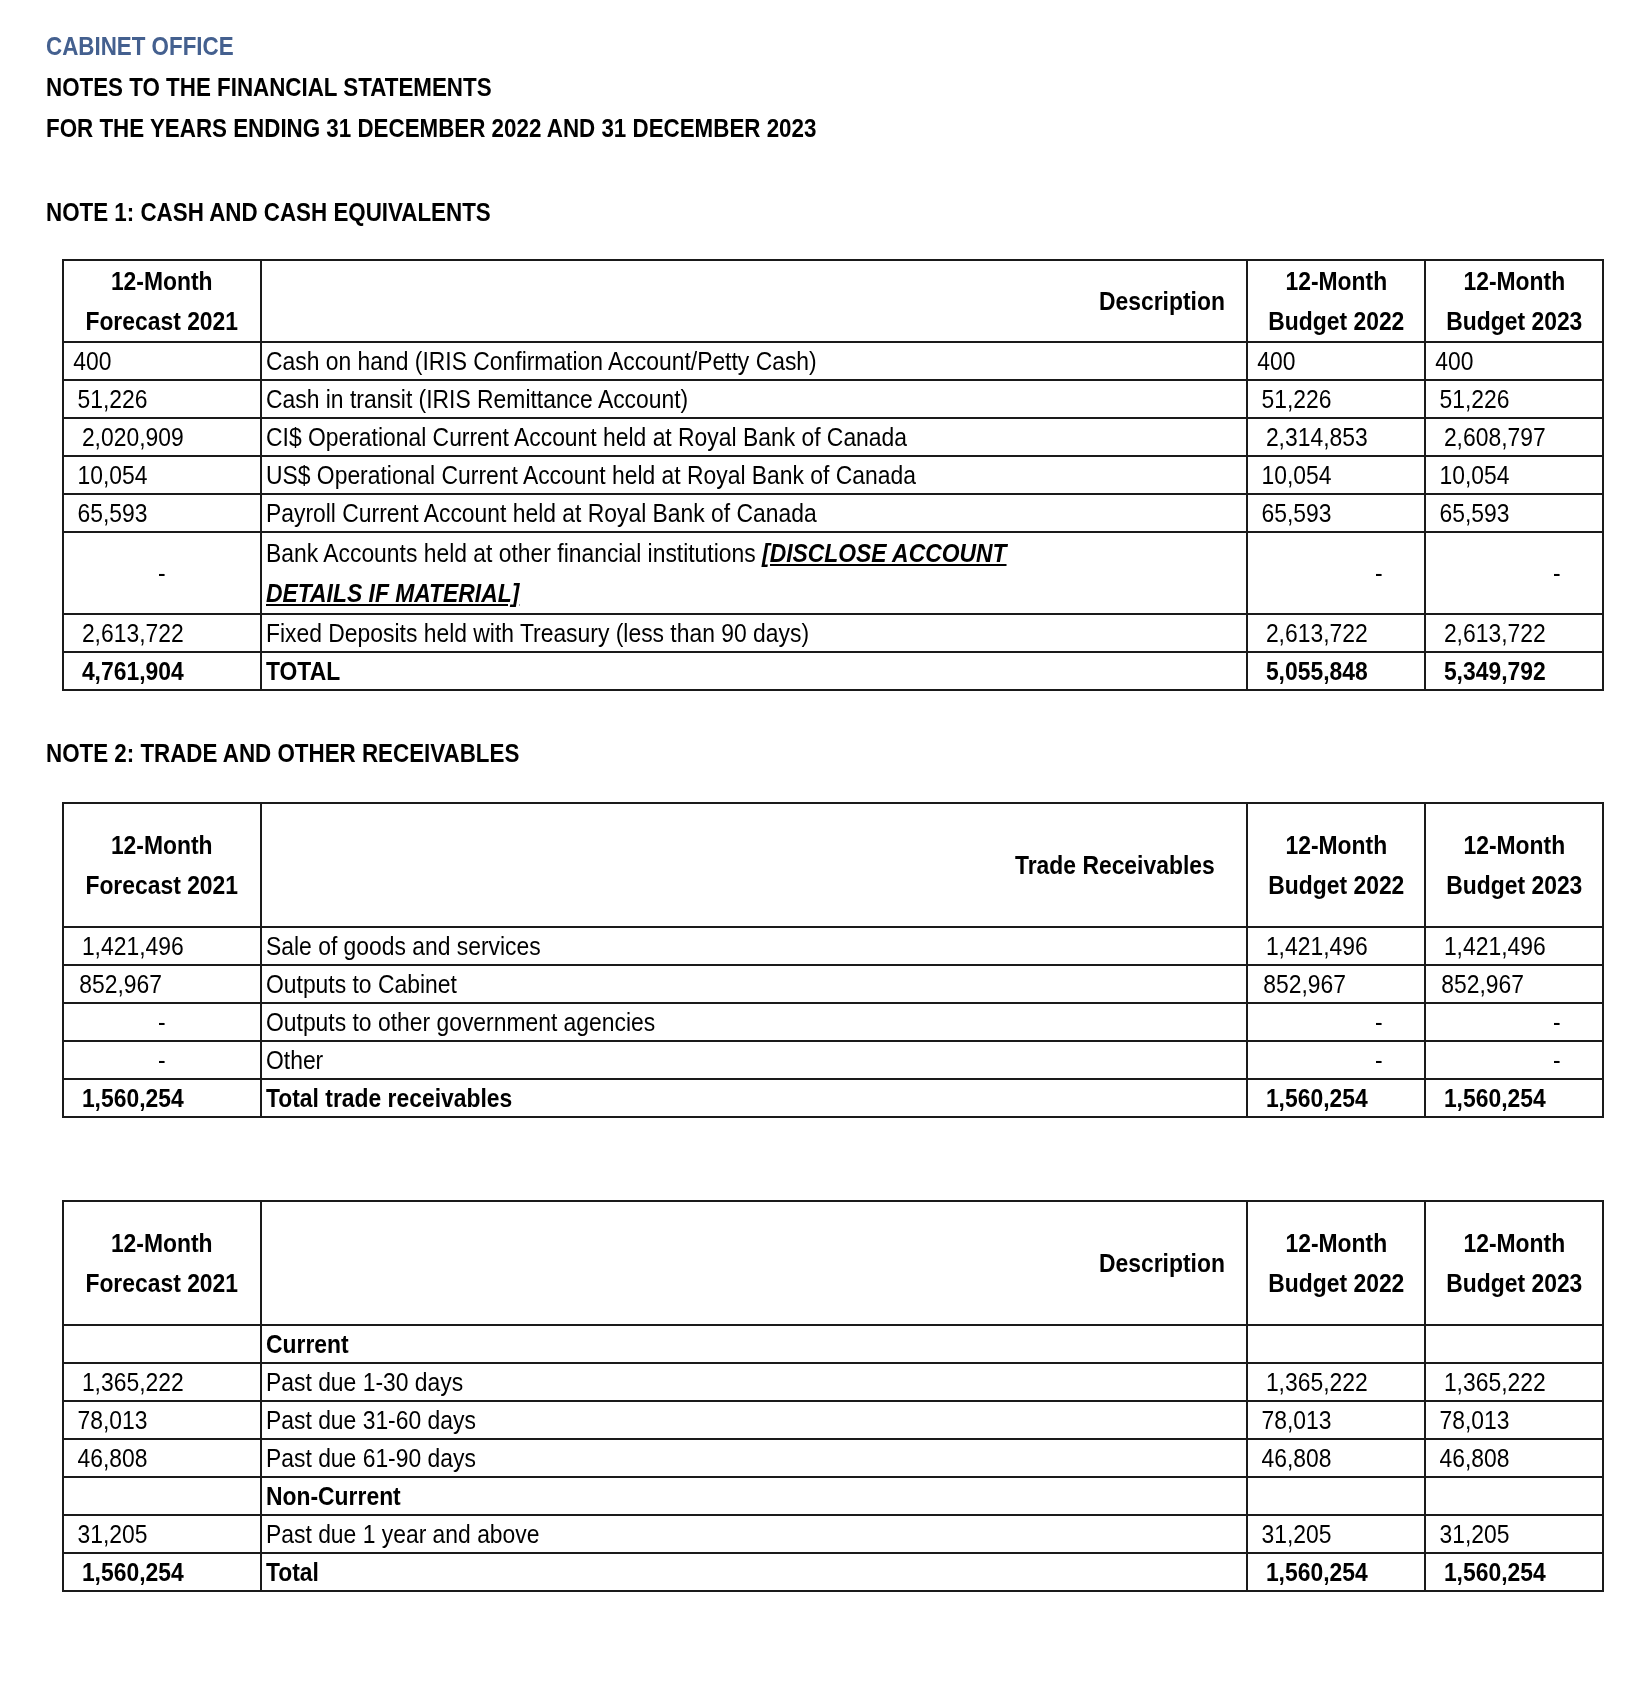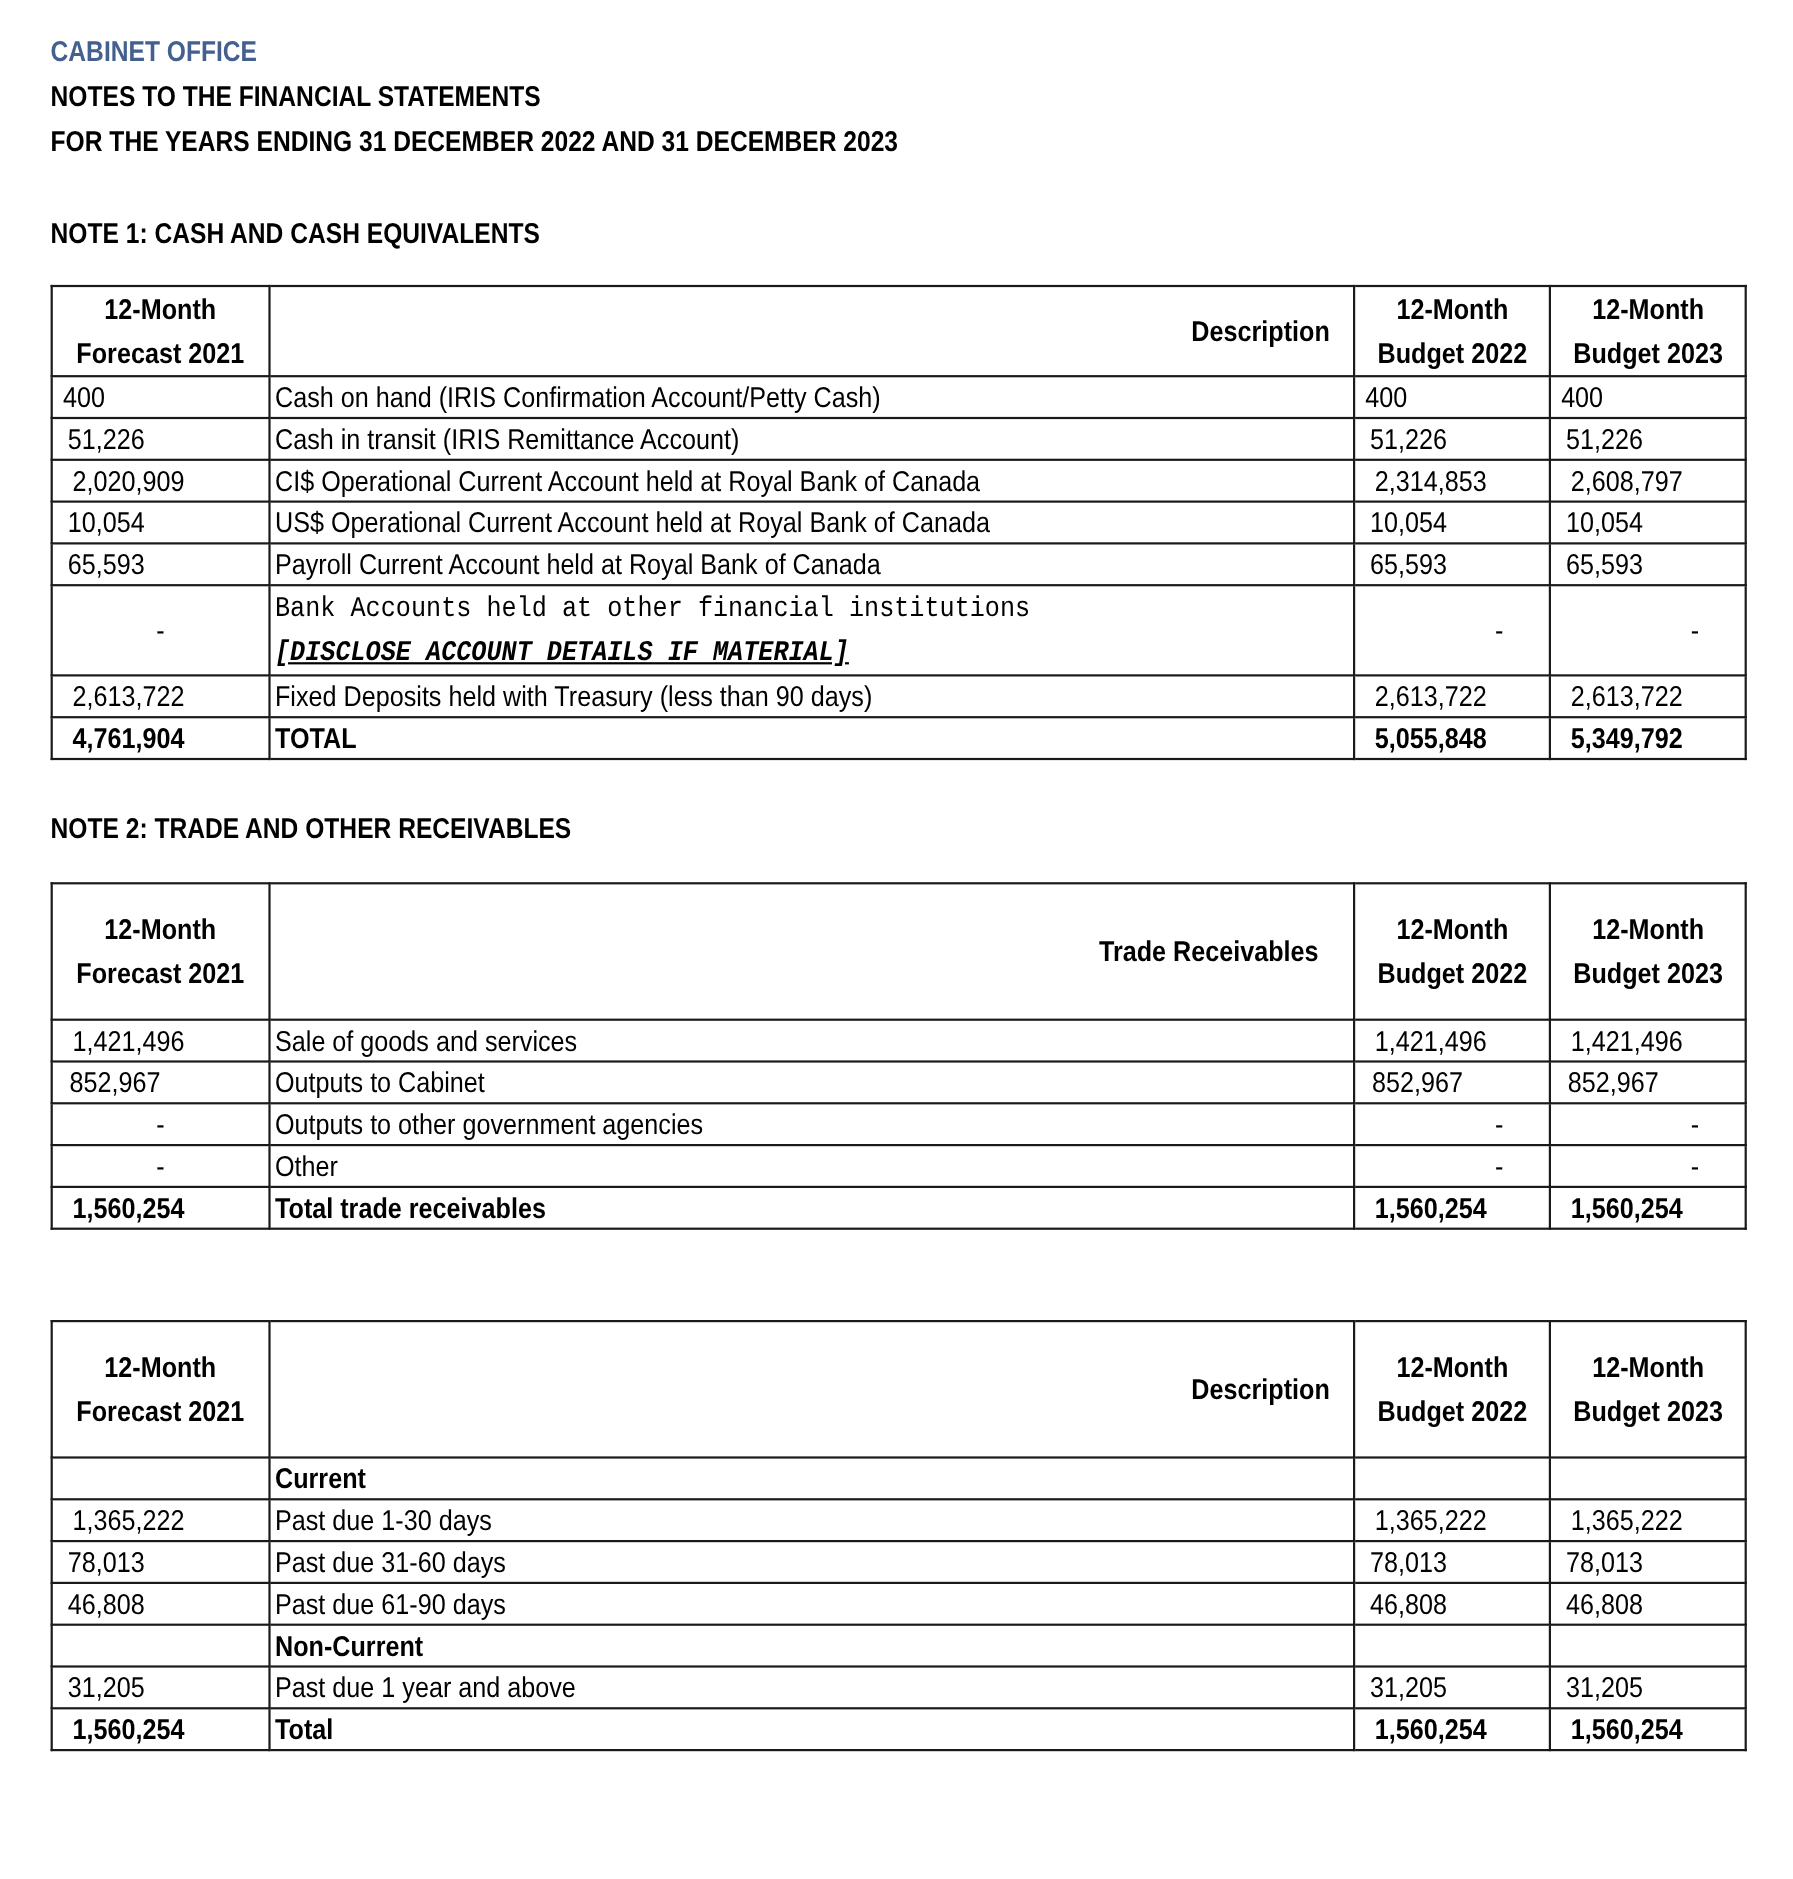--- a/index.html
+++ b/index.html
@@ -6,40 +6,40 @@
   body { width:1630px; height:1708px; position:relative; overflow:hidden;
          font-family:"Liberation Sans", "DejaVu Sans", sans-serif; color:#000; }
   .hdr { position:absolute; left:46px; font-weight:bold; font-size:26px; white-space:nowrap;
          transform-origin:left top; transform:scaleX(0.86); letter-spacing:0; }
   .hdr.title { color:#44608f; top:31px; }
   .hdr.l2 { top:72px; }
   .hdr.l3 { top:113px; }
   .hdr.note1 { top:197px; }
   .hdr.note2 { top:738px; }
 
-  table.fin { position:absolute; left:46px; width:1540px; border-collapse:collapse; table-layout:fixed; }
+  table.fin { position:absolute; left:62px; width:1540px; border-collapse:collapse; table-layout:fixed; }
   table.fin td, table.fin th { border:2px solid #1a1a1a; padding:0 4px; font-size:26px; height:36px;
         line-height:36px; white-space:nowrap; overflow:visible; vertical-align:middle; }
   table.fin col.c1 { width:198px; }
   table.fin col.c2 { width:986px; }
   table.fin col.c3 { width:178px; }
   table.fin col.c4 { width:178px; }
   .t { display:inline-block; transform:scaleX(0.88); transform-origin:left center; }
   .num .t { transform-origin:right center; }
   .num { text-align:left; }
   .ctr { text-align:center; }
   .dash { text-align:center; }
   .dash-r { text-align:right; padding-right:40px !important; }
   th { font-weight:bold; }
   th .t { transform-origin:center center; line-height:40px; }
   th.desc { text-align:right; }
   th.desc .t { transform-origin:left center; }
   .bold { font-weight:bold;padding-left:31px; }
   .em { font-style:italic; font-weight:bold; text-decoration:underline; }
-  .wrapcell { white-space:normal !important; line-height:40px !important;font-family:Liberation Mono, monospace; }
+  .wrapcell { white-space:normal !important; line-height:40px !important; }
 
   #t1 { top:259px; }
   #t1 thead th { height:78px; }
   #t1 .tall { height:78px; }
   #t2 { top:802px; }
   #t2 thead th { height:122px; }
   #t3 { top:1200px; }
   #t3 thead th { height:122px; }
 </style>
 </head>

